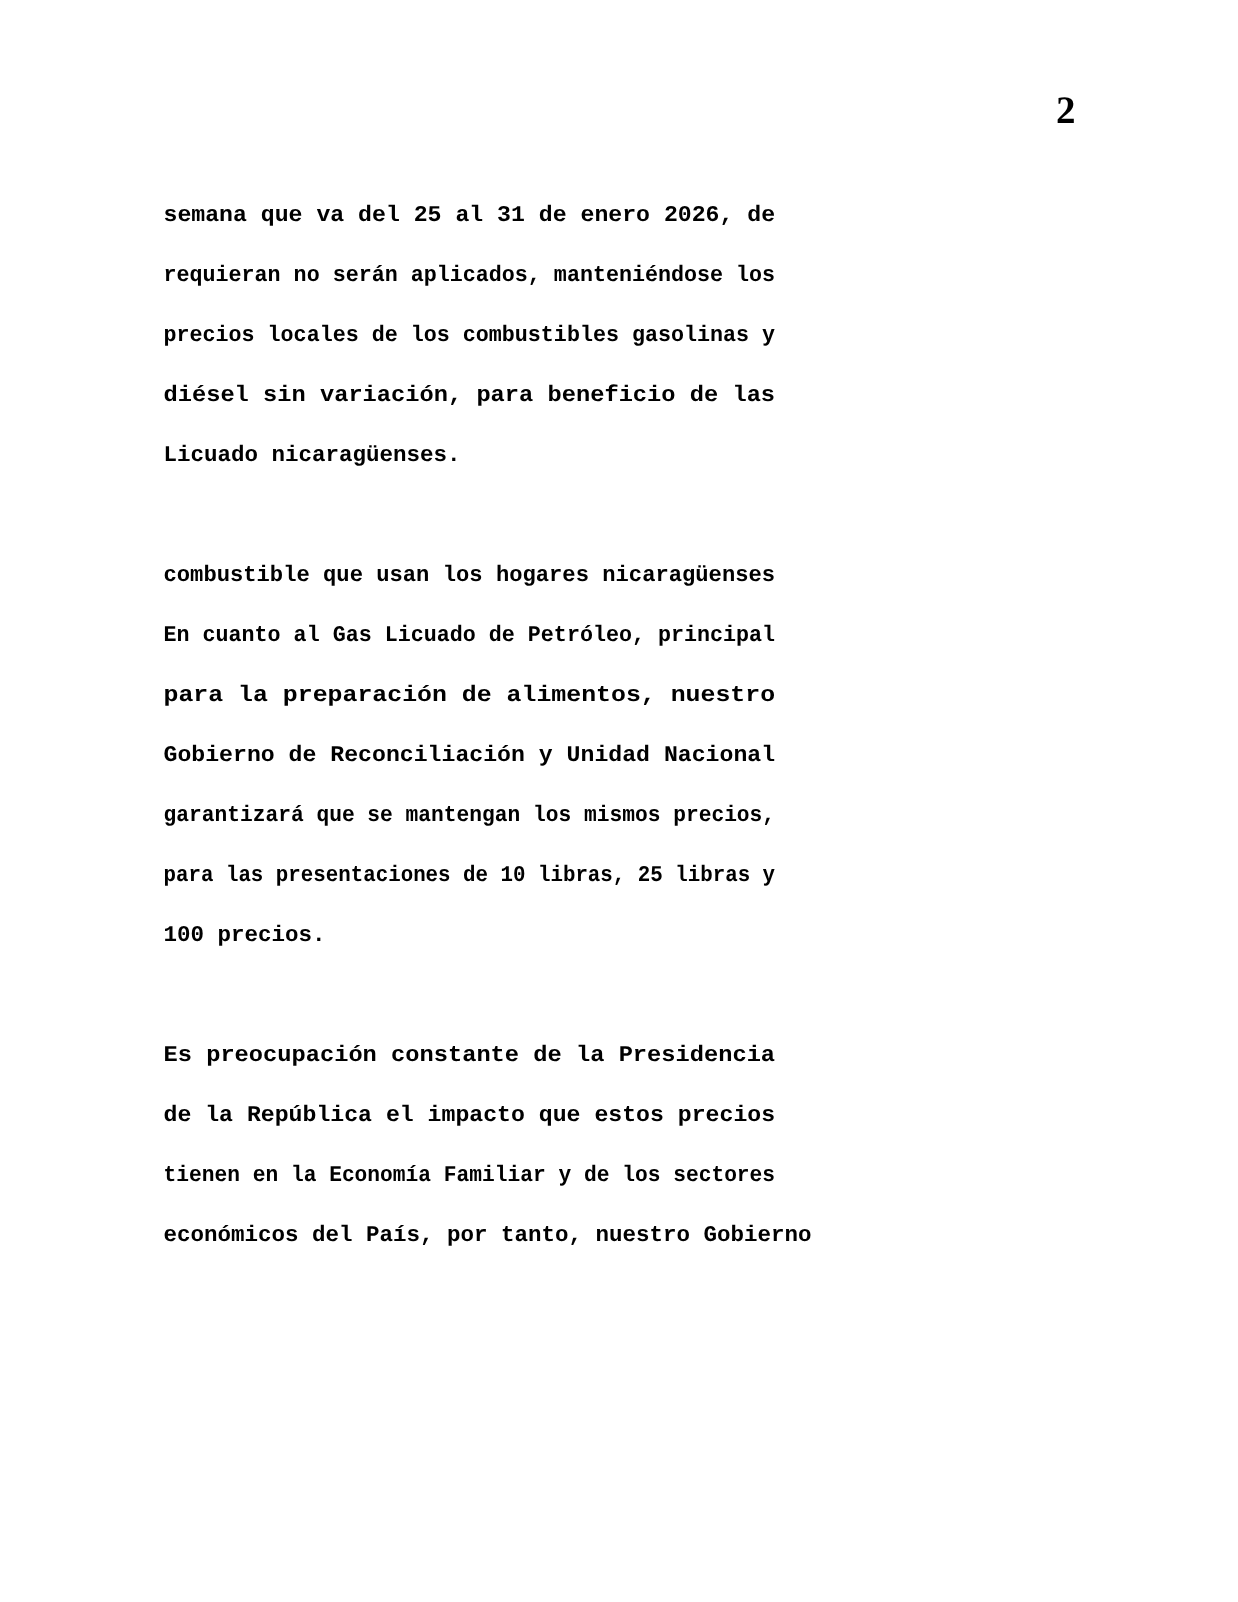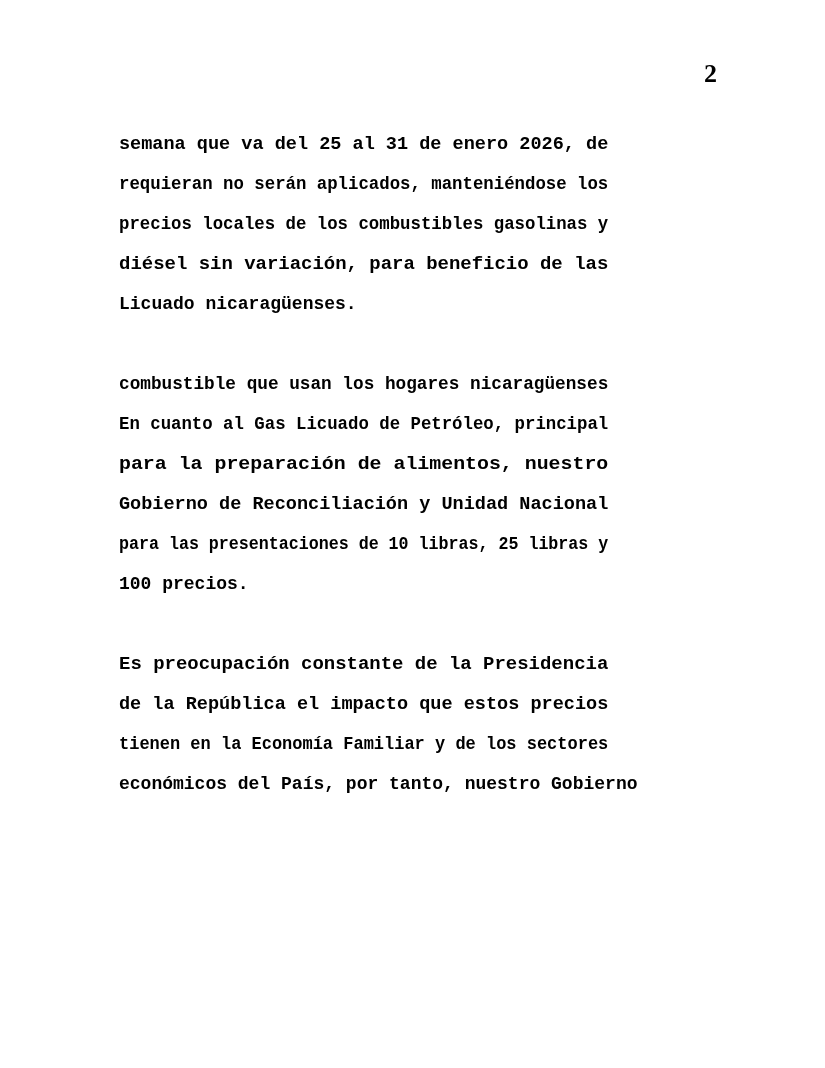--- a/index.html
+++ b/index.html
@@ -23,25 +23,25 @@
     text-align: right;
     font-family: "Liberation Serif", serif;
     font-weight: bold;
     font-size: 26px;
     line-height: 28px;
     color: #000000;
   }
   .body-text {
     position: absolute;
     top: 124px;
-    left: 119px;
+    left: 109px;
     width: 598px;
     font-family: "Liberation Mono", monospace;
     font-weight: bold;
-    font-size: 18px;
+    font-size: 15px;
     line-height: 40px;
     color: #000000;
   }
   .para {
     margin: 0 0 40px 0;
   }
   .line {
     height: 40px;
     overflow: visible;
   }
@@ -62,20 +62,21 @@
         <div class="line"><span style="transform: scaleX(0.963715);">requieran no serán aplicados, manteniéndose los</span></div>
         <div class="line"><span style="transform: scaleX(0.963715);">precios locales de los combustibles gasolinas y</span></div>
         <div class="line"><span style="transform: scaleX(1.05337);">diésel sin variación, para beneficio de las</span></div>
         <div class="line last"><span>Licuado nicaragüenses.</span></div>
       </div>
       <div class="para">
         <div class="line"><span style="transform: scaleX(0.984666);">combustible que usan los hogares nicaragüenses</span></div>
         <div class="line"><span style="transform: scaleX(0.963715);">En cuanto al Gas Licuado de Petróleo, principal</span></div>
         <div class="line"><span style="transform: scaleX(1.10475);">para la preparación de alimentos, nuestro</span></div>
         <div class="line"><span style="transform: scaleX(1.02943);">Gobierno de Reconciliación y Unidad Nacional</span></div>
+        <div class="line"><span style="transform: scaleX(0.94366);">garantizará que se mantengan los mismos precios,</span></div>
         <div class="line"><span style="transform: scaleX(0.9244);">para las presentaciones de 10 libras, 25 libras y</span></div>
         <div class="line last"><span>100 precios.</span></div>
       </div>
       <div class="para">
         <div class="line"><span style="transform: scaleX(1.05337);">Es preocupación constante de la Presidencia</span></div>
         <div class="line"><span style="transform: scaleX(1.02943);">de la República el impacto que estos precios</span></div>
         <div class="line"><span style="transform: scaleX(0.94366);">tienen en la Economía Familiar y de los sectores</span></div>
         <div class="line last"><span>económicos del País, por tanto, nuestro Gobierno</span></div>
       </div>
     </div>

